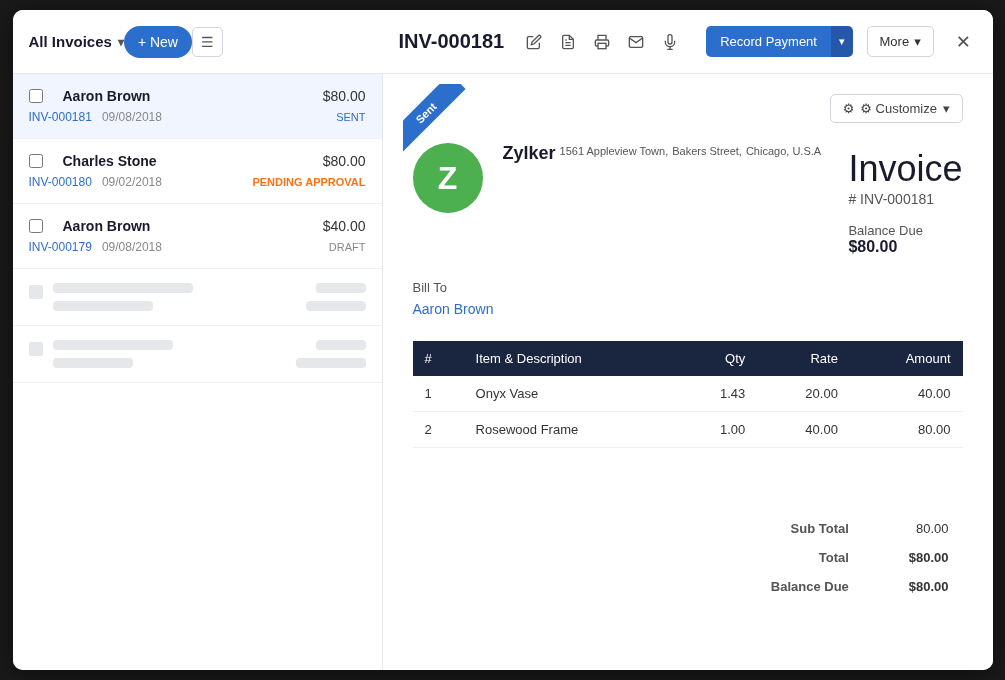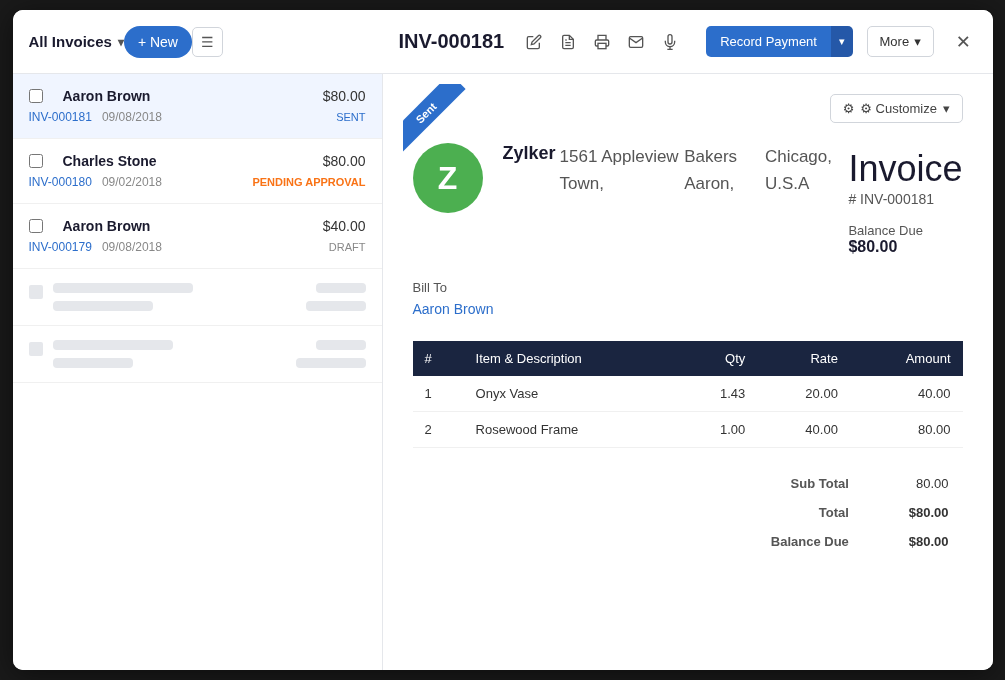--- a/index.html
+++ b/index.html
@@ -296,21 +296,21 @@
       display: flex;
       flex-direction: row;
       gap: 4px;
     }
     .company-name {
       font-size: 18px;
       font-weight: 700;
       color: #1a1a2e;
     }
     .company-address {
-      font-size: 17px;
+      font-size: 11px;
       color: #555;
       line-height: 1.6;
     }
     .invoice-header-right {
       text-align: left;
       margin-top: 8px;
     }
     .invoice-big-title {
       font-size: 36px;
       font-weight: 300;
@@ -400,20 +400,21 @@
     .items-table tbody td:nth-child(4) {
       text-align: right;
     }
     .totals-section {
       display: flex;
       justify-content: flex-end;
     }
     .totals-table {
       font-size: 13px;
       min-width: 260px;
+      margin-top: 45px;
     }
     .totals-table tr td {
       padding: 6px 12px;
       color: #333;
     }
     .totals-table tr td:first-child {
       text-align: right;
       color: #555;
       font-weight: 600;
     }
@@ -598,21 +599,21 @@
       </div>
 
       <div class="invoice-top-row">
         <div style="display:flex;gap:20px;align-items:flex-start;">
           <div class="company-logo">
             <span>Z</span>
           </div>
           <div class="company-info">
             <span class="company-name">Zylker</span>
             <span class="company-address">1561 Appleview Town,</span>
-            <span class="company-address">Bakers Aaron,</span>
+            <span class="company-address">Bakers Street,</span>
             <span class="company-address">Chicago, U.S.A</span>
           </div>
         </div>
         <div class="invoice-header-right">
           <div class="invoice-big-title">Invoice</div>
           <div class="invoice-num"># INV-000181</div>
           <div style="margin-top:16px;">
             <div class="balance-due-label">Balance Due</div>
             <div class="balance-due-amount">$80.00</div>
           </div>

